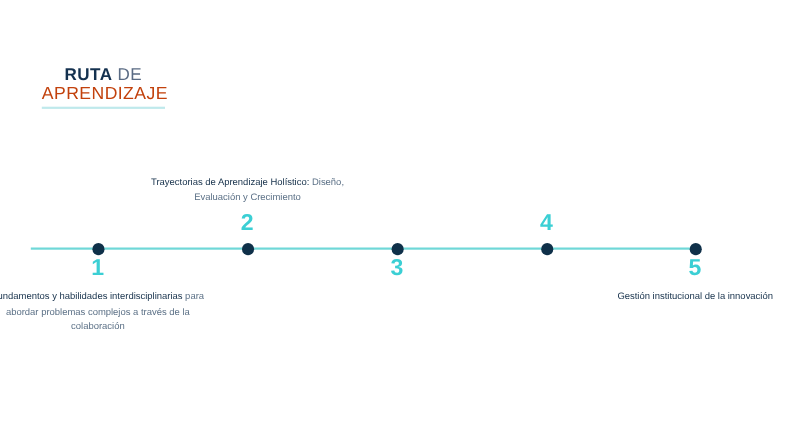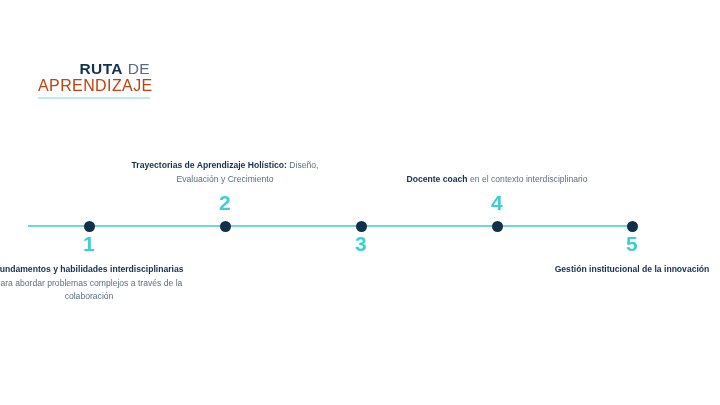--- a/index.html
+++ b/index.html
@@ -14,21 +14,21 @@
     overflow: hidden;
     position: relative;
   }
 
   
   .logo-block {
     position: absolute;
     left: 38px;
     top: 60px;
     width: 112px;
-    text-align: right;
+    text-align: center;
   }
   .logo-line {
     font-size: 15.5px;
     line-height: 17px;
     letter-spacing: 0.4px;
     white-space: nowrap;
     color: #5a6b84;
   }
   .logo-strong {
     font-weight: bold;
@@ -94,21 +94,21 @@
   .milestone.below .num { margin-bottom: 7px; }
   .milestone.above .num { margin-top: 5px; }
 
   .desc {
     font-size: 8.6px;
     line-height: 13.5px;
     color: #5b7086;
   }
   .desc b {
     color: #15304a;
-    font-weight: bold;
+    font-weight: normal;
   }
 </style>
 </head>
 <body>
 
 <div class="logo-block">
   <div class="logo-line"><span class="logo-strong">RUTA</span><span> DE</span></div>
   <div class="logo-line-2">APRENDIZAJE</div>
   <div class="logo-rule"></div>
 </div>
@@ -130,21 +130,20 @@
   <div class="milestone above" style="left:225px">
     <div class="desc"><b>Trayectorias de Aprendizaje Holístico:</b><span> Diseño, Evaluación y Crecimiento</span></div>
     <div class="num">2</div>
   </div>
 
   <div class="milestone below" style="left:361px">
     <div class="num">3</div>
   </div>
 
   <div class="milestone above" style="left:497px">
-    <div class="desc"><b>Docente coach</b><span> en el contexto interdisciplinario</span></div>
     <div class="num">4</div>
   </div>
 
   <div class="milestone below" style="left:632px">
     <div class="num">5</div>
     <div class="desc"><b>Gestión institucional de la innovación</b><span></span></div>
   </div>
 </div>
 
 </body></html>

